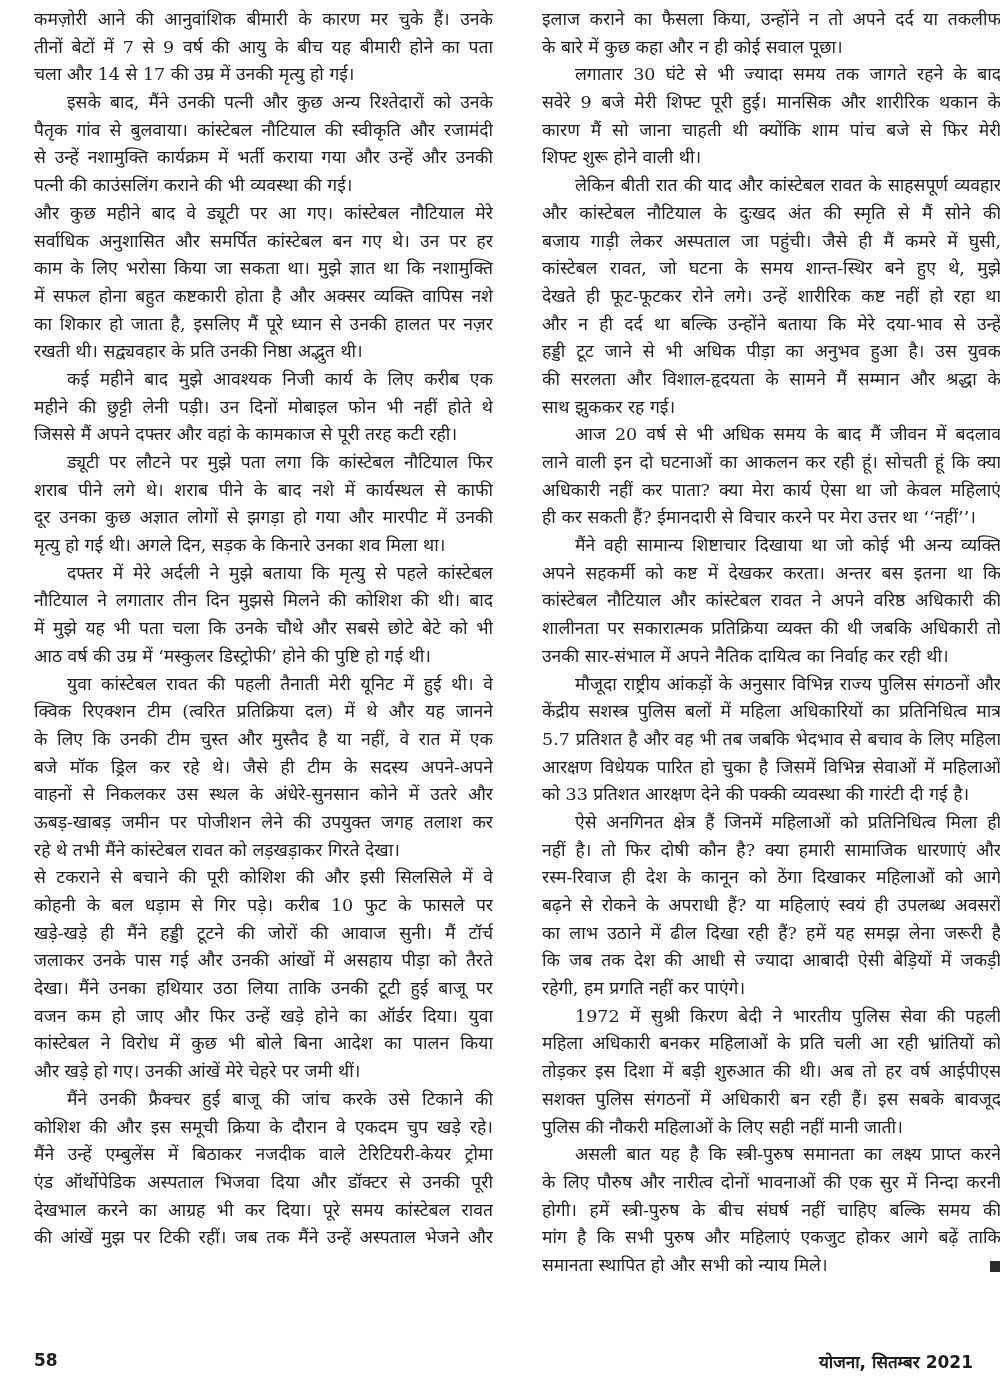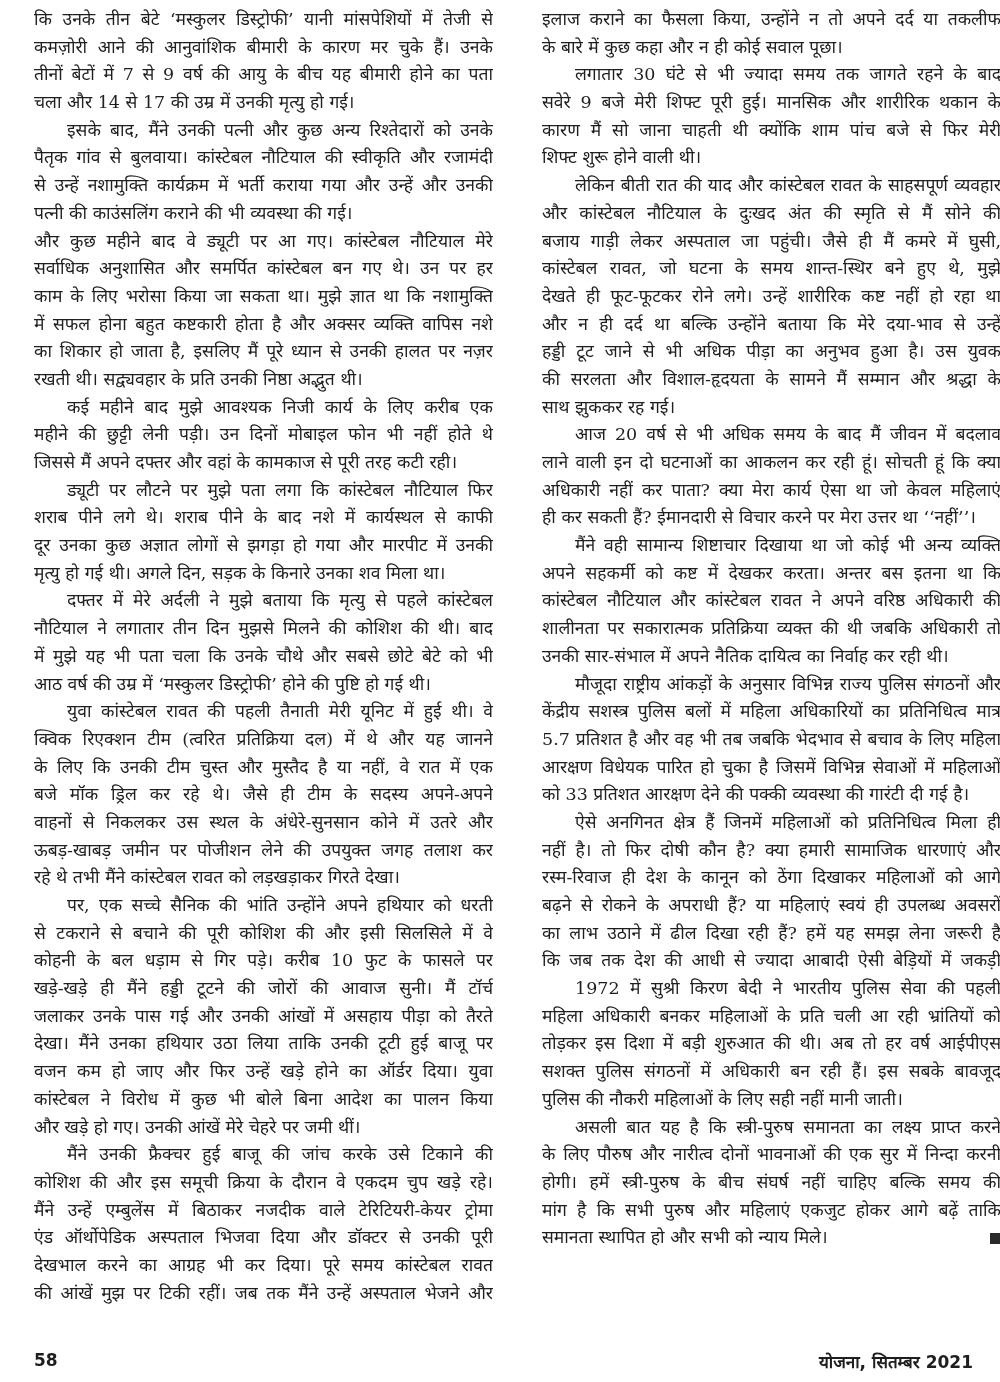--- a/index.html
+++ b/index.html
@@ -17,21 +17,20 @@
   .footer { position: absolute; top: 1350px; font-family: "DejaVu Sans", "Liberation Sans", sans-serif;
             font-weight: bold; font-size: 17px; color: #1e1e1e; }
   #page-number { left: 34px; }
   #issue-label { right: 27px; margin-left: 9px; }
 </style>
 </head>
 <body>
 
 <div class="col" id="col-left">
     <div>
-      <span class="line">कि उनके तीन बेटे ‘मस्कुलर डिस्ट्रोफी’ यानी मांसपेशियों में तेजी से</span>
       <span class="line">कमज़ोरी आने की आनुवांशिक बीमारी के कारण मर चुके हैं। उनके</span>
       <span class="line">तीनों बेटों में 7 से 9 वर्ष की आयु के बीच यह बीमारी होने का पता</span>
       <span class="line last">चला और 14 से 17 की उम्र में उनकी मृत्यु हो गई।</span>
     </div>
     <div>
       <span class="line indent">इसके बाद, मैंने उनकी पत्नी और कुछ अन्य रिश्तेदारों को उनके</span>
       <span class="line">पैतृक गांव से बुलवाया। कांस्टेबल नौटियाल की स्वीकृति और रजामंदी</span>
       <span class="line">से उन्हें नशामुक्ति कार्यक्रम में भर्ती कराया गया और उन्हें और उनकी</span>
       <span class="line last">पत्नी की काउंसलिंग कराने की भी व्यवस्था की गई।</span>
     </div>
@@ -63,21 +62,20 @@
     <div>
       <span class="line indent">युवा कांस्टेबल रावत की पहली तैनाती मेरी यूनिट में हुई थी। वे</span>
       <span class="line">क्विक रिएक्शन टीम (त्वरित प्रतिक्रिया दल) में थे और यह जानने</span>
       <span class="line">के लिए कि उनकी टीम चुस्त और मुस्तैद है या नहीं, वे रात में एक</span>
       <span class="line">बजे मॉक ड्रिल कर रहे थे। जैसे ही टीम के सदस्य अपने-अपने</span>
       <span class="line">वाहनों से निकलकर उस स्थल के अंधेरे-सुनसान कोने में उतरे और</span>
       <span class="line">ऊबड़-खाबड़ जमीन पर पोजीशन लेने की उपयुक्त जगह तलाश कर</span>
       <span class="line last">रहे थे तभी मैंने कांस्टेबल रावत को लड़खड़ाकर गिरते देखा।</span>
     </div>
     <div>
-      <span class="line indent">पर, एक सच्चे सैनिक की भांति उन्होंने अपने हथियार को धरती</span>
       <span class="line">से टकराने से बचाने की पूरी कोशिश की और इसी सिलसिले में वे</span>
       <span class="line">कोहनी के बल धड़ाम से गिर पड़े। करीब 10 फुट के फासले पर</span>
       <span class="line">खड़े-खड़े ही मैंने हड्डी टूटने की जोरों की आवाज सुनी। मैं टॉर्च</span>
       <span class="line">जलाकर उनके पास गई और उनकी आंखों में असहाय पीड़ा को तैरते</span>
       <span class="line">देखा। मैंने उनका हथियार उठा लिया ताकि उनकी टूटी हुई बाजू पर</span>
       <span class="line">वजन कम हो जाए और फिर उन्हें खड़े होने का ऑर्डर दिया। युवा</span>
       <span class="line">कांस्टेबल ने विरोध में कुछ भी बोले बिना आदेश का पालन किया</span>
       <span class="line last">और खड़े हो गए। उनकी आंखें मेरे चेहरे पर जमी थीं।</span>
     </div>
     <div>
@@ -131,20 +129,21 @@
       <span class="line">आरक्षण विधेयक पारित हो चुका है जिसमें विभिन्न सेवाओं में महिलाओं</span>
       <span class="line last">को 33 प्रतिशत आरक्षण देने की पक्की व्यवस्था की गारंटी दी गई है।</span>
     </div>
     <div>
       <span class="line indent">ऐसे अनगिनत क्षेत्र हैं जिनमें महिलाओं को प्रतिनिधित्व मिला ही</span>
       <span class="line">नहीं है। तो फिर दोषी कौन है? क्या हमारी सामाजिक धारणाएं और</span>
       <span class="line">रस्म-रिवाज ही देश के कानून को ठेंगा दिखाकर महिलाओं को आगे</span>
       <span class="line">बढ़ने से रोकने के अपराधी हैं? या महिलाएं स्वयं ही उपलब्ध अवसरों</span>
       <span class="line">का लाभ उठाने में ढील दिखा रही हैं? हमें यह समझ लेना जरूरी है</span>
       <span class="line">कि जब तक देश की आधी से ज्यादा आबादी ऐसी बेड़ियों में जकड़ी</span>
+      <span class="line last">रहेगी, हम प्रगति नहीं कर पाएंगे।</span>
     </div>
     <div>
       <span class="line indent">1972 में सुश्री किरण बेदी ने भारतीय पुलिस सेवा की पहली</span>
       <span class="line">महिला अधिकारी बनकर महिलाओं के प्रति चली आ रही भ्रांतियों को</span>
       <span class="line">तोड़कर इस दिशा में बड़ी शुरुआत की थी। अब तो हर वर्ष आईपीएस</span>
       <span class="line">सशक्त पुलिस संगठनों में अधिकारी बन रही हैं। इस सबके बावजूद</span>
       <span class="line last">पुलिस की नौकरी महिलाओं के लिए सही नहीं मानी जाती।</span>
     </div>
     <div>
       <span class="line indent">असली बात यह है कि स्त्री-पुरुष समानता का लक्ष्य प्राप्त करने</span>

